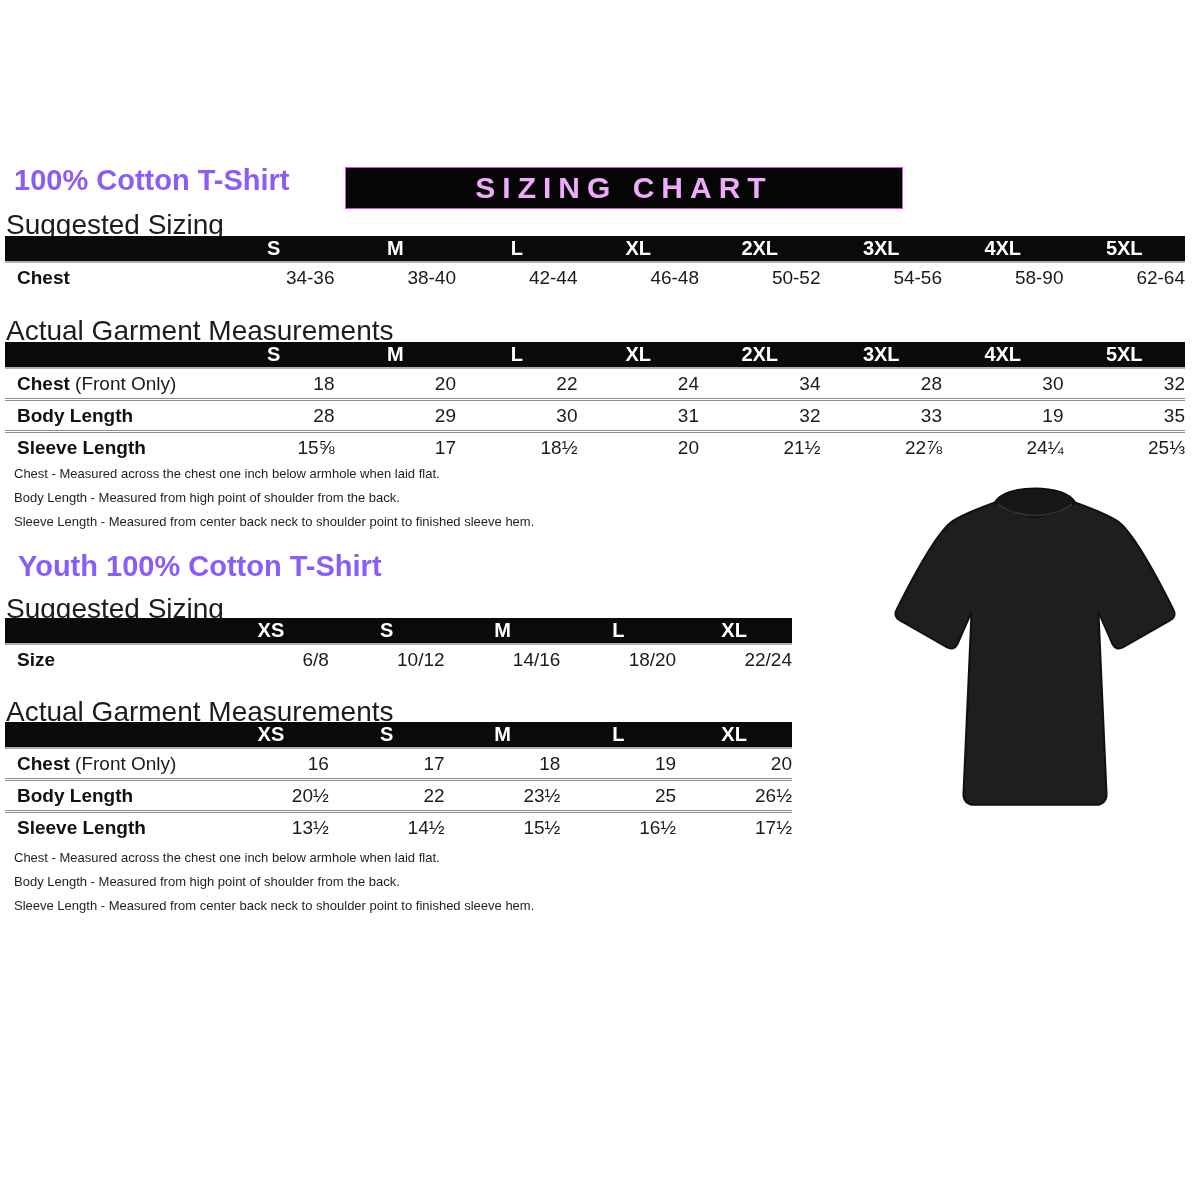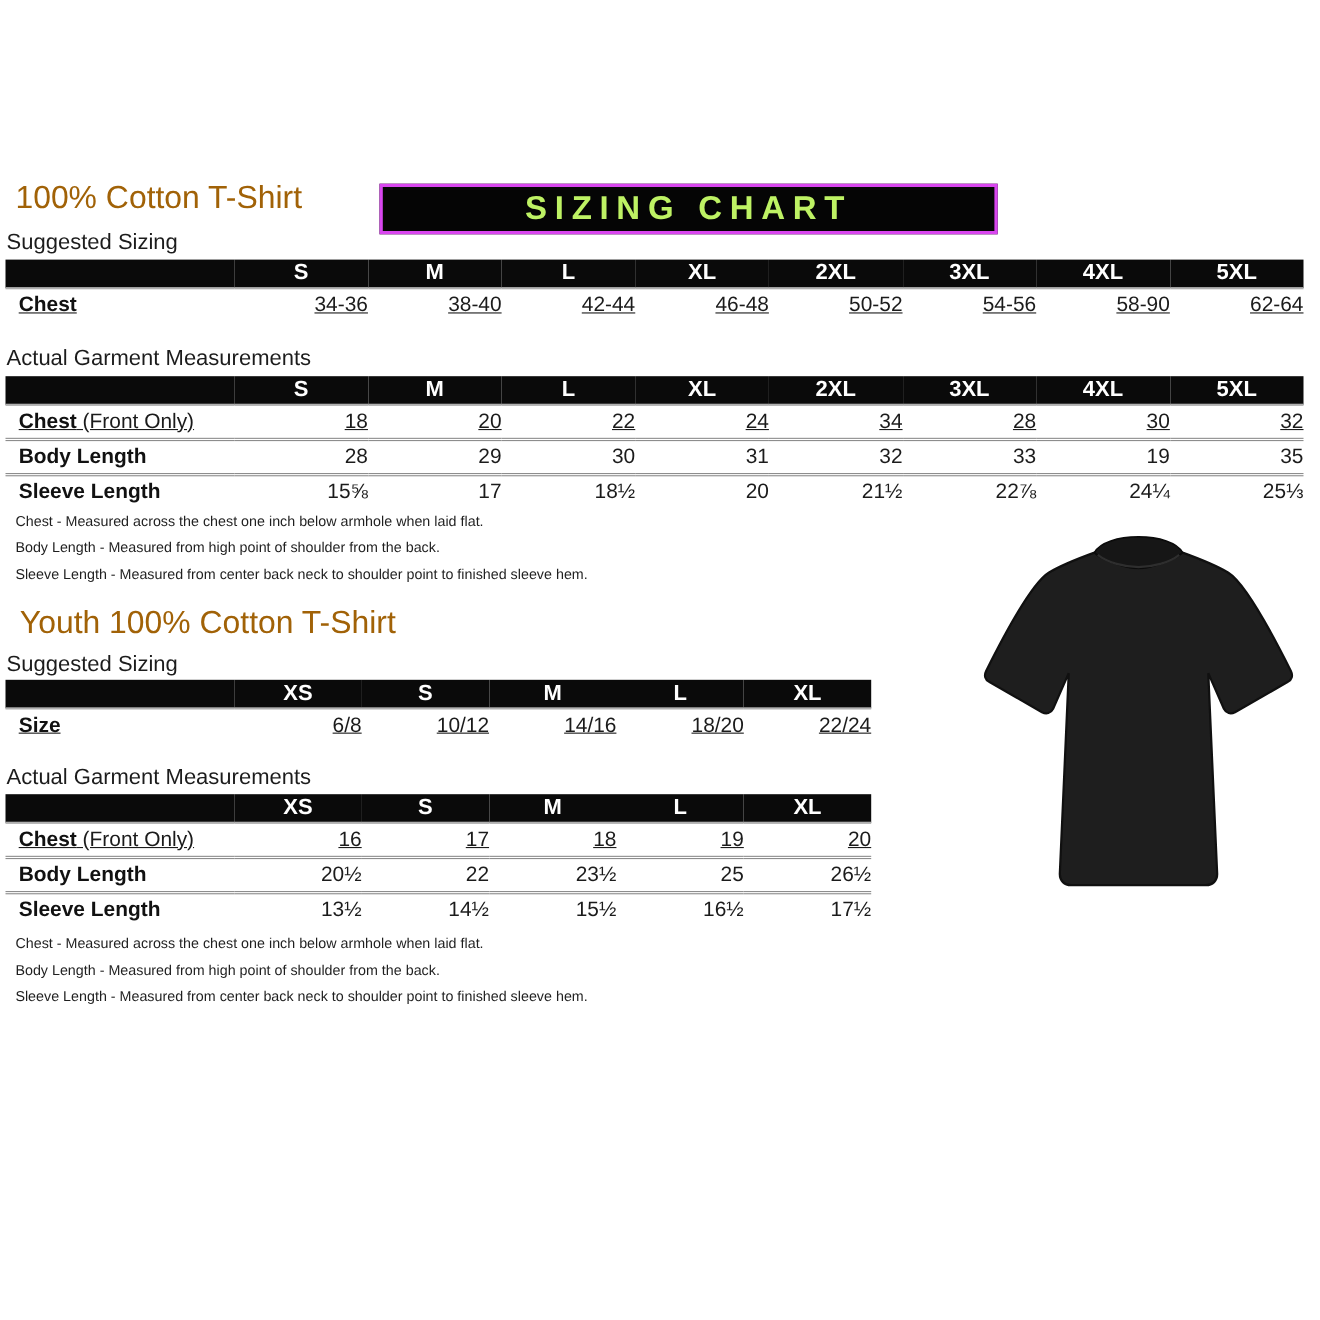--- a/index.html
+++ b/index.html
@@ -4,41 +4,41 @@
 <style>
   html,body{margin:0;padding:0;}
   body{
     width:1200px;height:1200px;background:#ffffff;
     font-family:"Liberation Sans","DejaVu Sans",sans-serif;
     color:#1a1a1a;position:relative;overflow:hidden;
   }
   .abs{position:absolute;}
 
   
-  .page-title{font-size:29px;font-weight:normal;color:#a16207;white-space:nowrap;}
+  .page-title{font-size:29px;font-weight:bold;color:#8b5cf6;white-space:nowrap;}
   .banner{
-    background:#050505;color:#bef264;border:3px solid #d946ef;
+    background:#050505;color:#f0abfc;border:1px solid #d946ef;
     display:flex;align-items:center;justify-content:center;
     font-size:30px;font-weight:bold;letter-spacing:7px;white-space:nowrap;
   }
-  .section-label{font-size:20px;color:#1c1c1c;}
+  .section-label{font-size:28px;color:#1c1c1c;}
 
   
   table.size-table{border-collapse:collapse;table-layout:fixed;}
   table.size-table th{
     background:#0a0a0a;color:#ffffff;font-weight:bold;font-size:20px;
     height:25px;padding:0;text-align:center;line-height:25px;
   }
   table.size-table td{
     font-size:19px;text-align:right;height:29px;padding:0;color:#1b1b1b;
     background:#ffffff;
   }
   table.size-table td.rowlabel{text-align:left;padding-left:12px;white-space:nowrap;}
   table.size-table td.rowlabel b{font-weight:bold;color:#111;}
-  table.size-table tbody tr:first-child td{border-top:2px solid #b0b0b0;text-decoration:underline;}
+  table.size-table tbody tr:first-child td{border-top:2px solid #b0b0b0;}
   table.size-table tbody tr + tr td{border-top:3px double #8d8d8d;}
   table.size-table.single tbody tr:first-child td{border-top:2px solid #b0b0b0;}
 
   
   .notes{font-size:13px;color:#1f1f1f;}
   .notes div{margin-bottom:9px;white-space:nowrap;}
 
   
   .tee-wrap{width:290px;height:345px;}
 </style>

